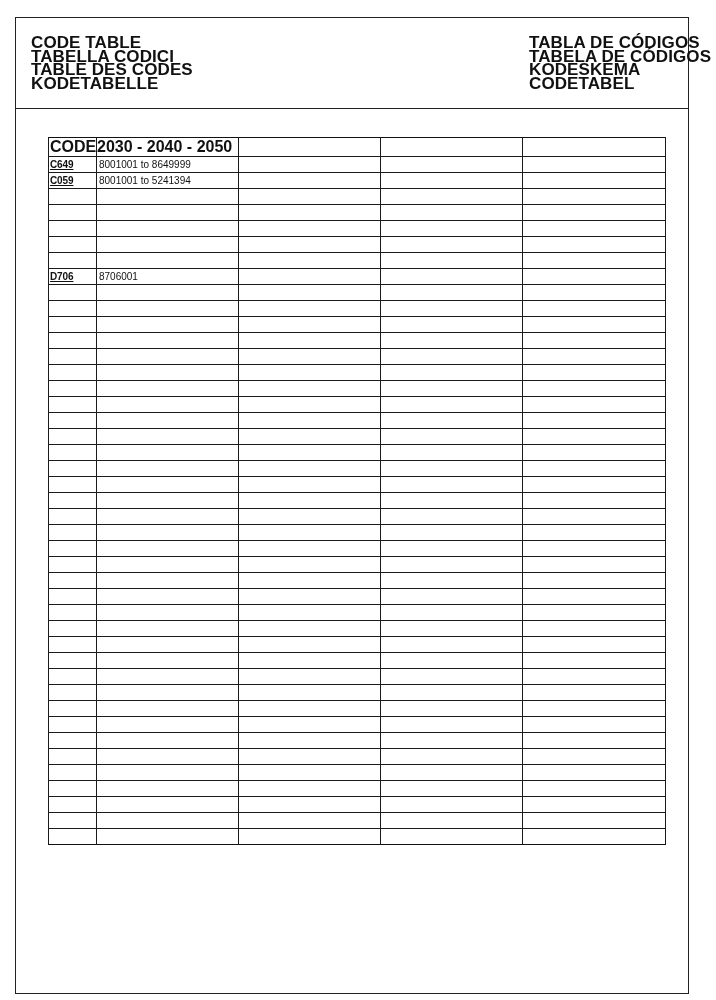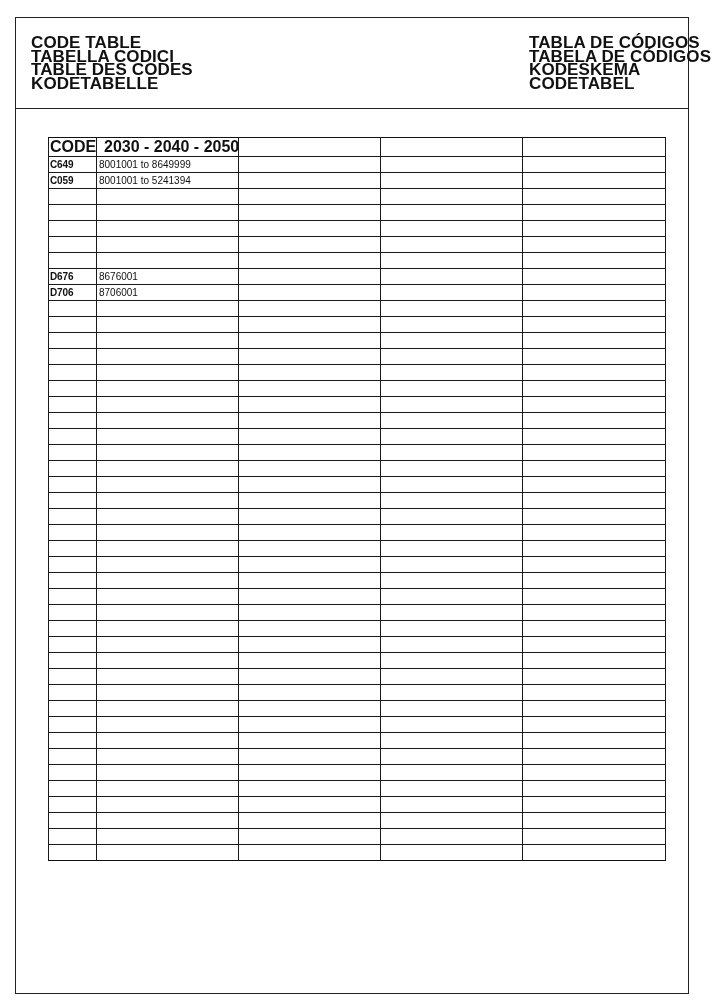--- a/index.html
+++ b/index.html
@@ -61,30 +61,31 @@
       overflow: hidden;
       text-align: left;
     }
     .code-table th {
       height: 19px;
       font-size: 16px;
       font-weight: bold;
       border-top: 1.5px solid #111;
     }
     .code-table th.col-code { text-align: center; padding: 0 1px; }
-    .code-table th.col-years { padding-left: 7px; }
+    .code-table th.col-years { padding-left: 0; }
     .code-table td {
       height: 16px;
       font-size: 10px;
       line-height: 14px;
     }
     .code-table td.code-cell {
       font-weight: bold;
       padding: 0 1px;
       letter-spacing: -0.1px;
+      text-decoration: underline;
     }
     .code-table tr:last-child td { border-bottom: 1.5px solid #111; }
     .col-w-code { width: 48px; }
     .col-w-years { width: 142px; }
     .col-w-3 { width: 142px; }
     .col-w-4 { width: 142px; }
     .col-w-5 { width: 143px; }
   </style>
 </head>
 <body>
@@ -166,27 +167,20 @@
           <td></td>
         </tr>
         <tr>
           <td class="code-cell"></td>
           <td class="range-cell"></td>
           <td></td>
           <td></td>
           <td></td>
         </tr>
         <tr>
-          <td class="code-cell">D676</td>
-          <td class="range-cell">8676001</td>
-          <td></td>
-          <td></td>
-          <td></td>
-        </tr>
-        <tr>
           <td class="code-cell">D706</td>
           <td class="range-cell">8706001</td>
           <td></td>
           <td></td>
           <td></td>
         </tr>
         <tr>
           <td class="code-cell"></td>
           <td class="range-cell"></td>
           <td></td>

